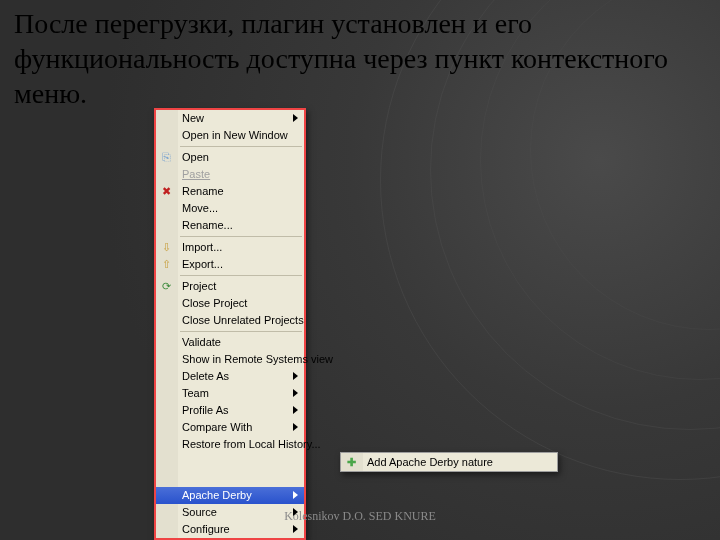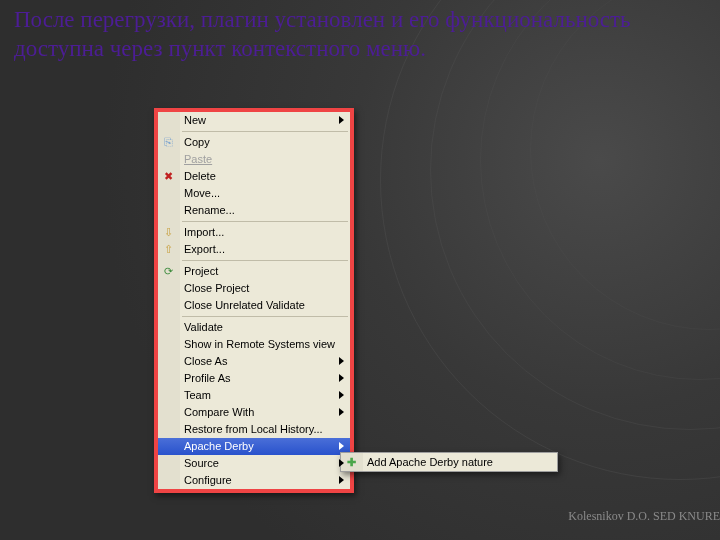--- a/index.html
+++ b/index.html
@@ -21,32 +21,32 @@
   .arc1 { width:600px; height:600px; right:-260px; top:-120px; opacity:.35;}
   .arc2 { width:520px; height:520px; right:-230px; top:-90px;  opacity:.3;}
   .arc3 { width:440px; height:440px; right:-200px; top:-60px;  opacity:.25;}
   .arc4 { width:360px; height:360px; right:-170px; top:-30px;  opacity:.2;}
 
   .heading {
     position:absolute;
     left:14px; top:6px;
     width:690px;
     font-family: Georgia, "Times New Roman", serif;
-    font-size:23px;
+    font-size:28px;
     line-height:1.25;
-    color:#4c1d95;
+    color:#000000;
     font-weight:400;
   }
 
   .menu-wrap {
     position:absolute;
     left:154px; top:108px;
-    width:200px;
+    width:152px;
     background:#ece9d8;
-    border:4px solid #ef4444;
+    border:2px solid #ef4444;
     font-size:11px;
     color:#000;
     box-shadow:2px 3px 6px rgba(0,0,0,.5);
     user-select:none;
   }
   .menu-wrap .iconcol {
     position:absolute; left:0; top:0; bottom:0; width:22px;
     background:#e3e0cf;
   }
   .item {
@@ -62,20 +62,21 @@
     width:0;height:0;
     border-top:4px solid transparent;
     border-bottom:4px solid transparent;
     border-left:5px solid #000;
     z-index:2;
   }
   .item.sel .arrow { border-left-color:#fff; }
   .item.sel {
     background:linear-gradient(#4a6fd8,#2952cc);
     color:#fff;
+    margin-top:34px;
   }
   .sep {
     height:1px; margin:2px 2px 2px 24px;
     background:#c0bca8;
     position:relative; z-index:2;
   }
   .ic {
     position:absolute; left:3px; top:1px;
     width:15px; height:15px;
     z-index:2;
@@ -105,58 +106,59 @@
   }
   .submenu .sitem {
     position:relative;
     height:18px; line-height:18px;
     padding-left:26px;
   }
 
   .footer {
     position:absolute;
     bottom:16px; left:0; width:100%;
-    text-align:right;
+    text-align:center;
     font-family: Georgia, serif;
     font-size:12px;
     color:#8a8a8a;
   }
 </style>
 </head>
 <body>
 
 <div class="arc arc1"></div>
 <div class="arc arc2"></div>
 <div class="arc arc3"></div>
 <div class="arc arc4"></div>
 
 <div class="heading">После перегрузки, плагин установлен и его функциональность доступна через пункт контекстного меню.</div>
 
 <div class="menu-wrap" id="menu">
   <div class="iconcol"></div>
 <div class="item"><span class="lbl">New</span><span class="arrow"></span></div>
+    <div class="item"><span class="lbl">Open in New Window</span></div>
     <div class="sep"></div>
-    <div class="item"><span class="ic ic-copy">⎘</span><span class="lbl">Copy</span></div>
+    <div class="item"><span class="ic ic-copy">⎘</span><span class="lbl">Open</span></div>
     <div class="item disabled"><span class="lbl">Paste</span></div>
-    <div class="item"><span class="ic ic-delete">✖</span><span class="lbl">Delete</span></div>
+    <div class="item"><span class="ic ic-delete">✖</span><span class="lbl">Rename</span></div>
     <div class="item"><span class="lbl">Move...</span></div>
     <div class="item"><span class="lbl">Rename...</span></div>
     <div class="sep"></div>
     <div class="item"><span class="ic ic-import">⇩</span><span class="lbl">Import...</span></div>
     <div class="item"><span class="ic ic-export">⇧</span><span class="lbl">Export...</span></div>
     <div class="sep"></div>
     <div class="item"><span class="ic ic-refresh">⟳</span><span class="lbl">Project</span></div>
     <div class="item"><span class="lbl">Close Project</span></div>
-    <div class="item"><span class="lbl">Close Unrelated Validate</span></div>
+    <div class="item"><span class="lbl">Close Unrelated Projects</span></div>
     <div class="sep"></div>
     <div class="item"><span class="lbl">Validate</span></div>
     <div class="item"><span class="lbl">Show in Remote Systems view</span></div>
-    <div class="item"><span class="lbl">Close As</span><span class="arrow"></span></div>
+    <div class="item"><span class="lbl">Delete As</span><span class="arrow"></span></div>
+    <div class="item"><span class="lbl">Team</span><span class="arrow"></span></div>
     <div class="item"><span class="lbl">Profile As</span><span class="arrow"></span></div>
-    <div class="item"><span class="lbl">Team</span><span class="arrow"></span></div>
     <div class="item"><span class="lbl">Compare With</span><span class="arrow"></span></div>
     <div class="item"><span class="lbl">Restore from Local History...</span></div>
     <div class="item sel"><span class="lbl">Apache Derby</span><span class="arrow"></span></div>
     <div class="item"><span class="lbl">Source</span><span class="arrow"></span></div>
     <div class="item"><span class="lbl">Configure</span><span class="arrow"></span></div>
   </div>
 
 <div class="submenu">
   <div class="iconcol2"></div>
   <div class="sitem">

